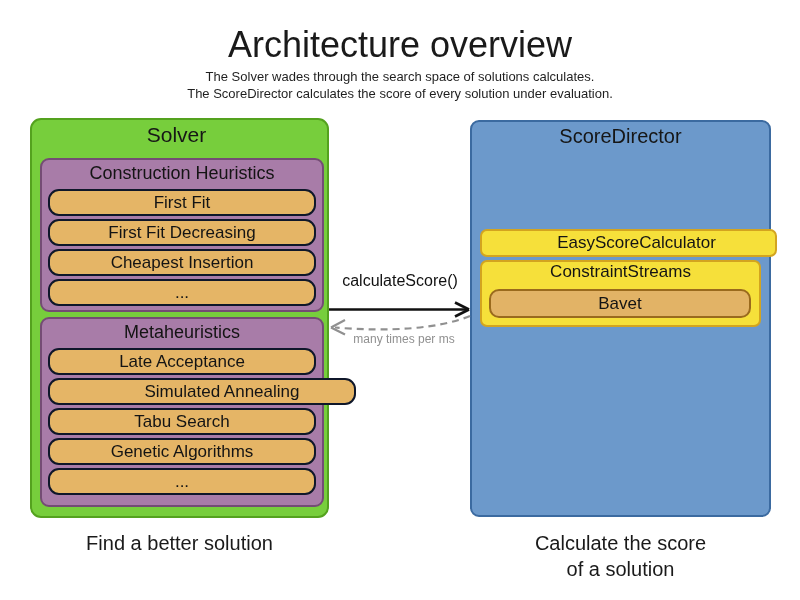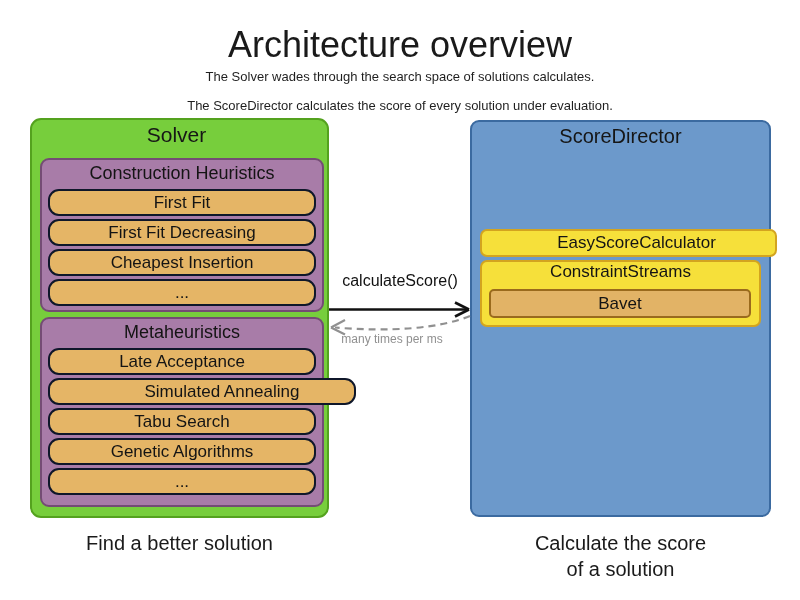--- a/index.html
+++ b/index.html
@@ -7,21 +7,21 @@
     position: relative; width: 800px; height: 600px; background: #ffffff;
     font-family: "Liberation Sans", "DejaVu Sans", sans-serif;
     color: #161616; overflow: hidden;
   }
   .abs { position: absolute; }
   .ctr { text-align: center; }
 
   .title { left: 0; top: 26px; width: 800px; font-size: 36px; line-height: 38px; color: #1a1a1a; }
   .subtitle { left: 0; width: 800px; font-size: 13px; line-height: 16px; color: #1f1f1f; }
   .sub1 { top: 69px; }
-  .sub2 { top: 86px; margin-top: 12px; }
+  .sub2 { top: 86px; }
 
   
   .solver-box {
     left: 30px; top: 118px; width: 295px; height: 396px;
     background: #77CE3C; border: 2px solid #54A21E; border-radius: 11px;
   }
   .box-title { font-size: 21px; line-height: 26px; }
   .solver-title { left: 30px; top: 122px; width: 293px; }
 
   .purple-group {
@@ -50,29 +50,29 @@
   .yellow-item {
     left: 480px; width: 277px;
     background: #F6E03A; border: 2px solid #D3A41F; border-radius: 7px;
     font-size: 17px; line-height: 24px; color: #141414;
   }
   .y1 { top: 229px; height: 24px; padding-left: 16px; }
   .y2 { top: 260px; height: 63px; }
   .y2-label { left: 480px; top: 262px; width: 281px; font-size: 17px; color: #141414; }
   .bavet {
     left: 489px; top: 289px; width: 258px; height: 25px;
-    background: #E2B366; border: 2px solid #9A6A1D; border-radius: 5px;
+    background: #E2B366; border: 2px solid #9A6A1D; border-radius: 10px;
     font-size: 17px; line-height: 25px; color: #141414;
   }
   .y3 { top: 331px; height: 24px; }
 
   
   .call-label { left: 300px; top: 272px; width: 200px; font-size: 16px; color: #111; }
   .arrow-svg { left: 328px; top: 300px; width: 144px; height: 48px; }
-  .return-label { left: 292px; top: 332px; width: 200px; font-size: 12px; color: #909090; }
+  .return-label { left: 304px; top: 332px; width: 200px; font-size: 12px; color: #909090; }
 
   
   .caption { font-size: 20px; line-height: 25px; color: #1a1a1a; }
   .cap-left  { left: 30px;  top: 531px; width: 299px; }
   .cap-right1 { left: 470px; top: 531px; width: 301px; }
   .cap-right2 { left: 470px; top: 557px; width: 301px; }
 </style>
 </head>
 <body>
 

